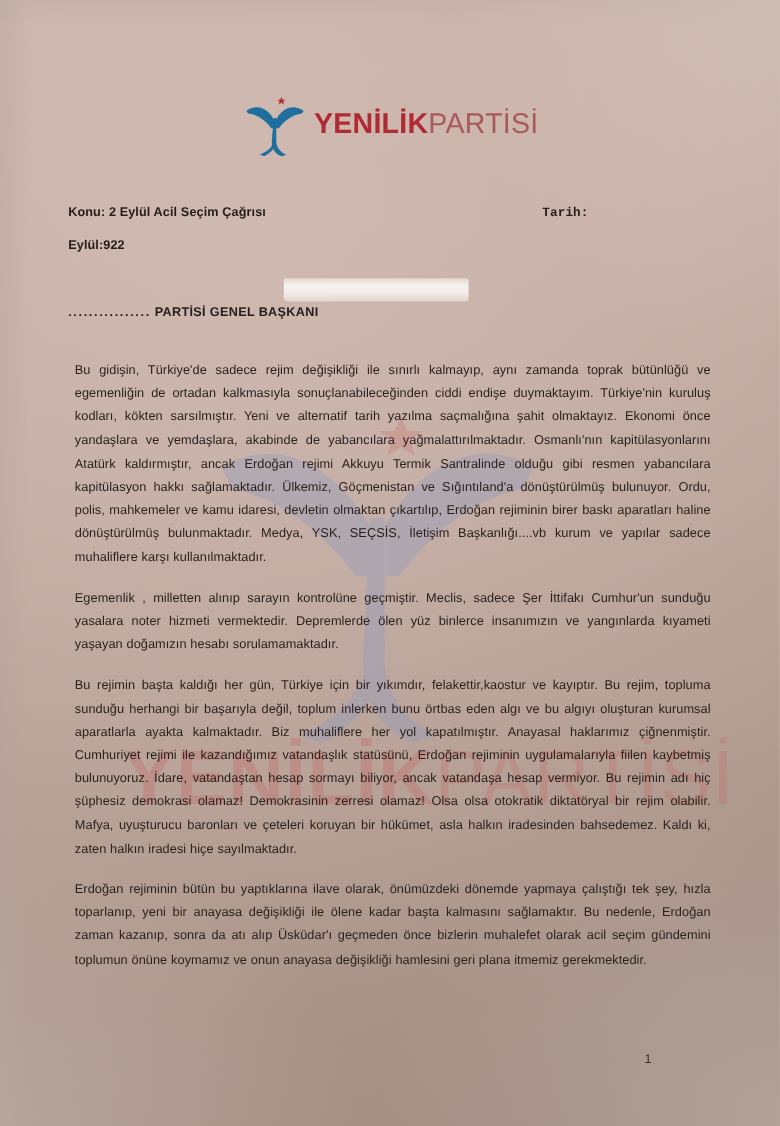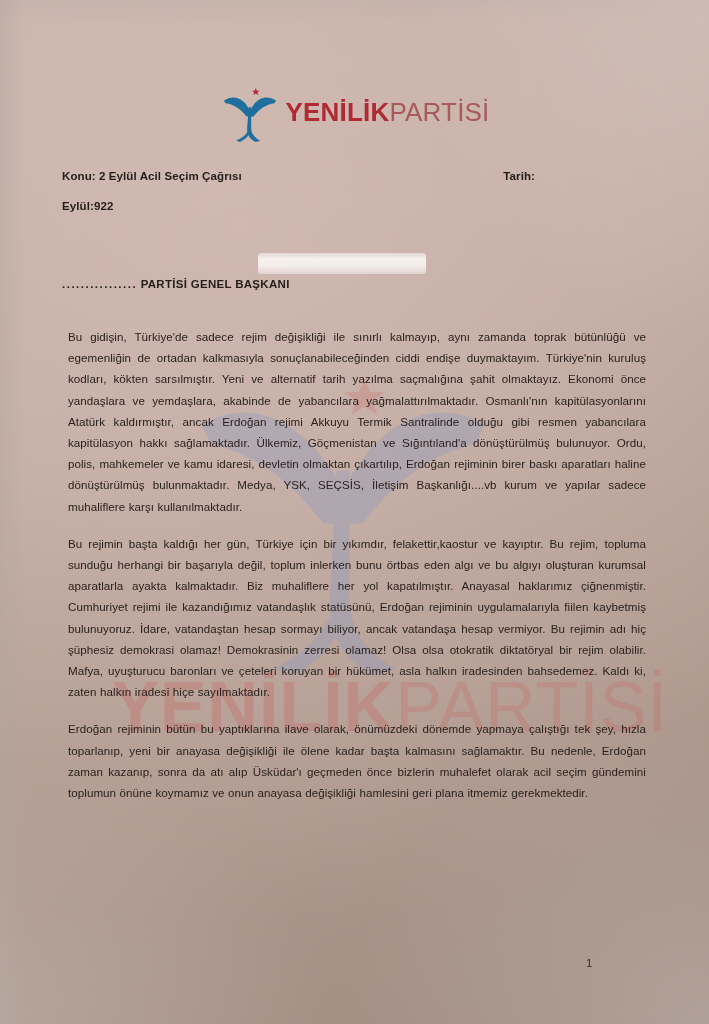--- a/index.html
+++ b/index.html
@@ -109,25 +109,26 @@
   .meta-row {
     position: absolute;
     left: 62px;
     width: 585px;
     display: flex;
     justify-content: space-between;
     align-items: baseline;
     font-size: 11.5px;
     font-weight: 700;
     color: #241d1a;
+    margin-top: 17px;
   }
   .meta-row.r1 { top: 170px; }
   .meta-row.r2 { top: 200px; }
   .meta-konu { letter-spacing: 0.1px; }
-  .meta-tarih { padding-right: 112px; letter-spacing: 0.1px; }
+  .meta-tarih { padding-right: 112px; letter-spacing: 0.1px; font-family: Liberation Mono, monospace; }
 
   
   .redaction {
     position: absolute;
     left: 258px; top: 253px;
     width: 168px; height: 21px;
     background: linear-gradient(to bottom,
         rgba(247,242,240,0.55) 0%,
         rgba(250,246,244,0.92) 30%,
         rgba(246,240,238,0.95) 60%,
@@ -249,20 +250,21 @@
 
     <div class="redaction"></div>
 
     <div class="signature-line">
       <span class="dots">................</span>
       <span>PARTİSİ GENEL BAŞKANI</span>
     </div>
 
     <div class="body-wrap">
       <p class="para">Bu gidişin, Türkiye'de sadece rejim değişikliği ile sınırlı kalmayıp, aynı zamanda  toprak bütünlüğü ve egemenliğin de ortadan kalkmasıyla sonuçlanabileceğinden ciddi endişe duymaktayım. Türkiye'nin kuruluş kodları, kökten sarsılmıştır. Yeni ve alternatif tarih yazılma saçmalığına şahit olmaktayız. Ekonomi önce yandaşlara ve yemdaşlara, akabinde de yabancılara yağmalattırılmaktadır. Osmanlı'nın kapitülasyonlarını Atatürk kaldırmıştır, ancak Erdoğan rejimi Akkuyu Termik Santralinde olduğu gibi  resmen yabancılara kapitülasyon hakkı sağlamaktadır.  Ülkemiz,  Göçmenistan ve Sığıntıland'a dönüştürülmüş bulunuyor. Ordu, polis, mahkemeler ve kamu  idaresi, devletin olmaktan çıkartılıp, Erdoğan rejiminin birer baskı aparatları haline dönüştürülmüş bulunmaktadır. Medya, YSK, SEÇSİS, İletişim Başkanlığı....vb kurum ve yapılar  sadece muhaliflere karşı kullanılmaktadır.</p>
+      <p class="para">Egemenlik , milletten alınıp sarayın kontrolüne geçmiştir. Meclis, sadece Şer İttifakı Cumhur'un sunduğu yasalara noter hizmeti vermektedir. Depremlerde ölen yüz binlerce insanımızın ve yangınlarda kıyameti yaşayan doğamızın hesabı  sorulamamaktadır.</p>
       <p class="para">Bu rejimin başta kaldığı her gün, Türkiye için bir yıkımdır, felakettir,kaostur ve kayıptır. Bu rejim, topluma sunduğu herhangi bir başarıyla değil, toplum inlerken bunu örtbas eden algı ve bu algıyı oluşturan kurumsal aparatlarla ayakta kalmaktadır. Biz muhaliflere her yol kapatılmıştır.   Anayasal haklarımız çiğnenmiştir.   Cumhuriyet rejimi ile kazandığımız vatandaşlık statüsünü, Erdoğan rejiminin uygulamalarıyla fiilen kaybetmiş bulunuyoruz. İdare, vatandaştan hesap sormayı biliyor, ancak vatandaşa hesap vermiyor. Bu rejimin adı hiç şüphesiz demokrasi olamaz!   Demokrasinin zerresi olamaz! Olsa olsa otokratik diktatöryal bir rejim olabilir. Mafya, uyuşturucu baronları ve çeteleri koruyan bir hükümet, asla halkın iradesinden bahsedemez. Kaldı ki, zaten halkın iradesi hiçe sayılmaktadır.</p>
       <p class="para">Erdoğan rejiminin bütün bu yaptıklarına ilave olarak,  önümüzdeki dönemde yapmaya çalıştığı tek şey, hızla toparlanıp, yeni bir anayasa değişikliği ile ölene kadar başta kalmasını sağlamaktır. Bu nedenle, Erdoğan zaman kazanıp, sonra da  atı alıp Üsküdar'ı geçmeden önce bizlerin muhalefet olarak acil seçim gündemini toplumun önüne koymamız ve onun anayasa değişikliği hamlesini geri plana itmemiz gerekmektedir.</p>
     </div>
 
     <div class="page-number">1</div>
 
   </div>
 </div>
 
 </body></html>

